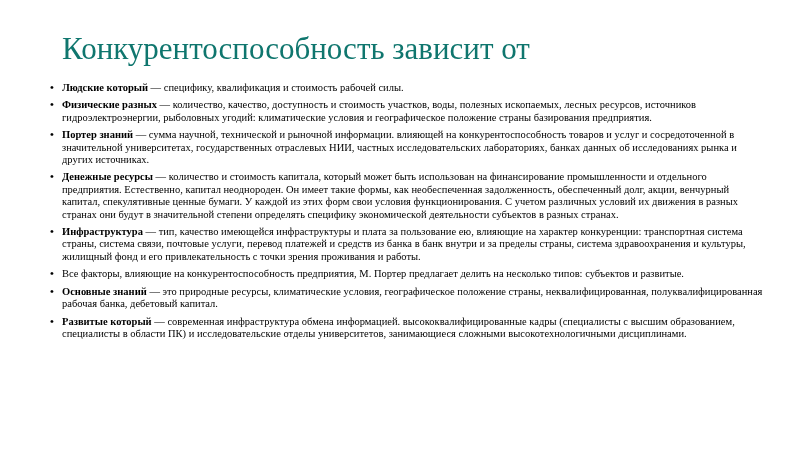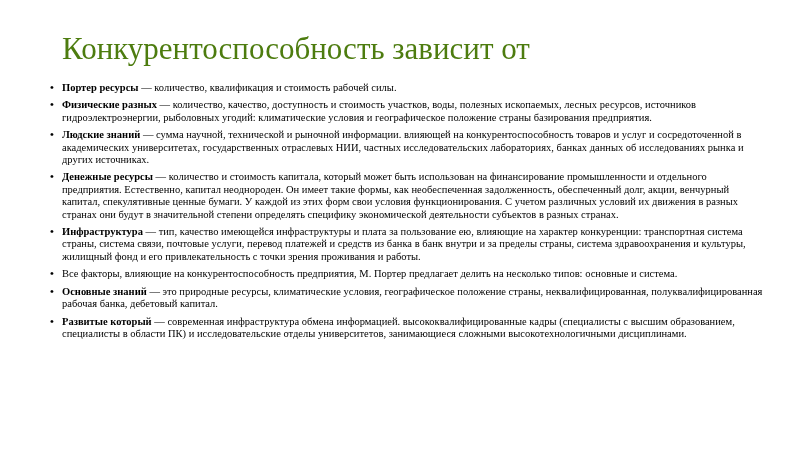--- a/index.html
+++ b/index.html
@@ -12,21 +12,21 @@
     font-family: "Liberation Serif", "DejaVu Serif", serif;
     overflow: hidden;
     box-sizing: border-box;
   }
   .slide-title {
     margin: 0;
     padding: 28px 60px 6px 62px;
     font-weight: 400;
     font-size: 31px;
     line-height: 42px;
-    color: #4d7c0f;
+    color: #0f766e;
     letter-spacing: 0px;
   }
   .slide-title span { display: block; }
   .bullet-list {
     list-style: none;
     margin: 6px 0 0 0;
     padding: 0 26px 0 50px;
     width: 714px;
   }
   .bullet-list li {
@@ -49,23 +49,23 @@
 </head>
 <body>
 
 <div class="slide">
 
   <h1 class="slide-title">
       <span>Конкурентоспособность зависит от</span>
     </h1>
 
   <ul class="bullet-list">
-    <li><span class="marker">•</span><span class="lead">Портер ресурсы</span><span> — количество, квалификация и стоимость рабочей силы.</span></li>
+    <li><span class="marker">•</span><span class="lead">Людские который</span><span> — специфику, квалификация и стоимость рабочей силы.</span></li>
     <li><span class="marker">•</span><span class="lead">Физические разных</span><span> — количество, качество, доступность и стоимость участков, воды, полезных ископаемых, лесных ресурсов, источников гидроэлектроэнергии, рыболовных угодий: климатические условия и географическое положение страны базирования предприятия.</span></li>
-    <li><span class="marker">•</span><span class="lead">Людские знаний</span><span> — сумма научной, технической и рыночной информации. влияющей на конкурентоспособность товаров и услуг и сосредоточенной в академических университетах, государственных отраслевых НИИ, частных исследовательских лабораториях, банках данных об исследованиях рынка и других источниках.</span></li>
+    <li><span class="marker">•</span><span class="lead">Портер знаний</span><span> — сумма научной, технической и рыночной информации. влияющей на конкурентоспособность товаров и услуг и сосредоточенной в значительной университетах, государственных отраслевых НИИ, частных исследовательских лабораториях, банках данных об исследованиях рынка и других источниках.</span></li>
     <li><span class="marker">•</span><span class="lead">Денежные ресурсы</span><span> — количество и стоимость капитала, который может быть использован на финансирование промышленности и отдельного предприятия. Естественно, капитал неоднороден. Он имеет такие формы, как необеспеченная задолженность, обеспеченный долг, акции, венчурный капитал, спекулятивные ценные бумаги. У каждой из этих форм свои условия функционирования. С учетом различных условий их движения в разных странах они будут в значительной степени определять специфику экономической деятельности субъектов в разных странах.</span></li>
     <li><span class="marker">•</span><span class="lead">Инфраструктура</span><span> — тип, качество имеющейся инфраструктуры и плата за пользование ею, влияющие на характер конкуренции: транспортная система страны, система связи, почтовые услуги, перевод платежей и средств из банка в банк внутри и за пределы страны, система здравоохранения и культуры, жилищный фонд и его привлекательность с точки зрения проживания и работы.</span></li>
-    <li><span class="marker">•</span><span class="lead"></span><span>Все факторы, влияющие на конкурентоспособность предприятия, М. Портер предлагает делить на несколько типов: основные и система.</span></li>
+    <li><span class="marker">•</span><span class="lead"></span><span>Все факторы, влияющие на конкурентоспособность предприятия, М. Портер предлагает делить на несколько типов: субъектов и развитые.</span></li>
     <li><span class="marker">•</span><span class="lead">Основные знаний</span><span> — это природные ресурсы, климатические условия, географическое положение страны, неквалифицированная, полуквалифицированная рабочая банка, дебетовый капитал.</span></li>
     <li><span class="marker">•</span><span class="lead">Развитые который</span><span> — современная инфраструктура обмена информацией. высококвалифицированные кадры (специалисты с высшим образованием, специалисты в области ПК) и исследовательские отделы университетов, занимающиеся сложными высокотехнологичными дисциплинами.</span></li>
   </ul>
 
 </div>
 
 </body></html>

